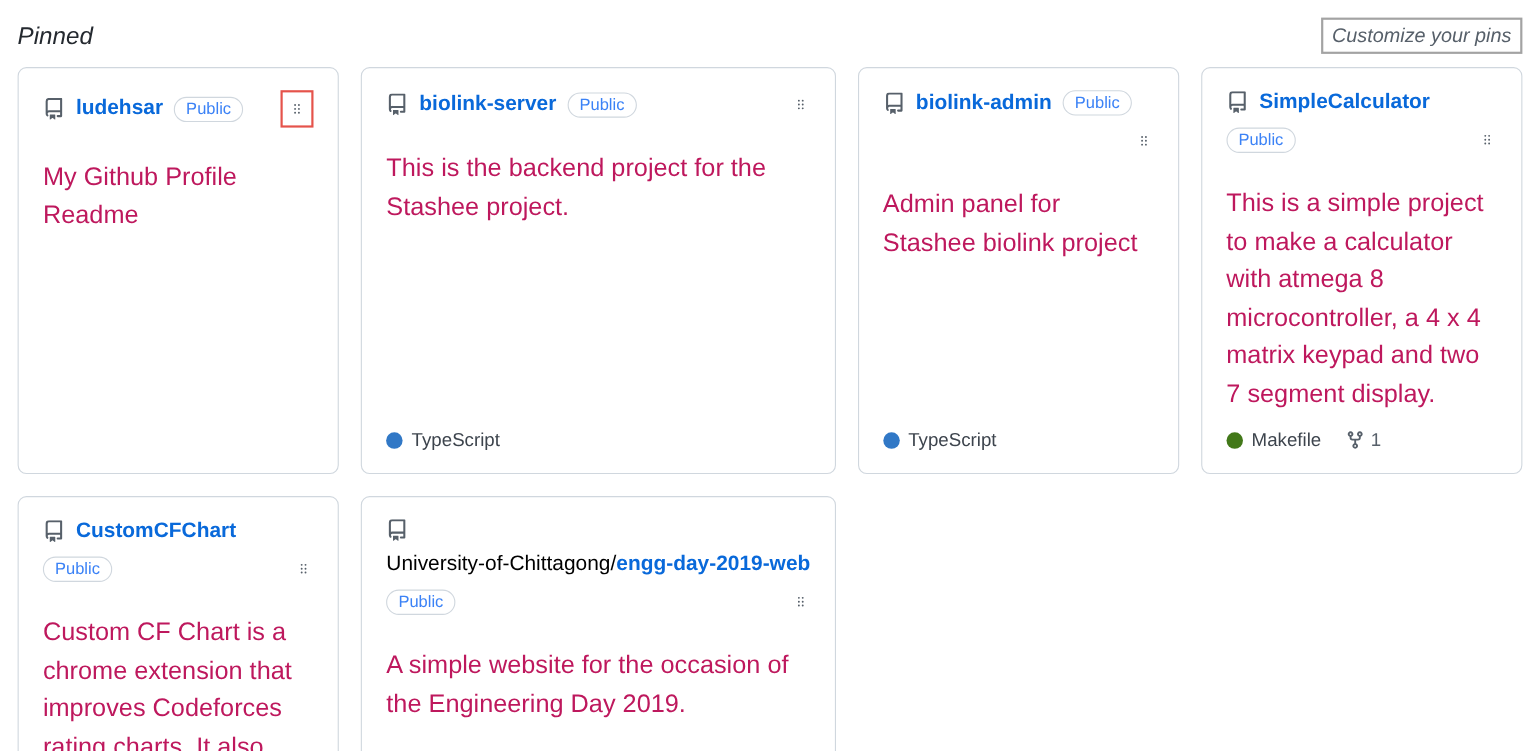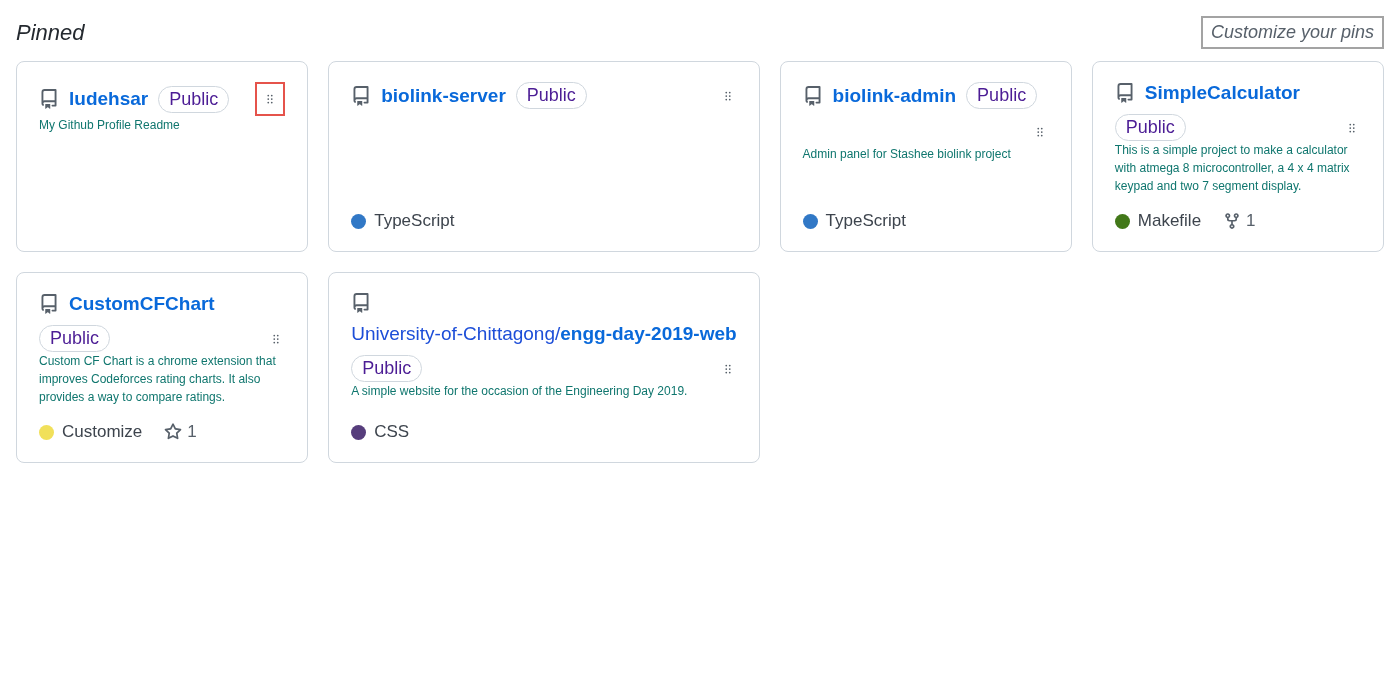--- a/index.html
+++ b/index.html
@@ -54,53 +54,53 @@
     flex-shrink: 0;
   }
   .repo-name {
     color: #0969da;
     font-weight: 600;
     font-size: 19px;
     cursor: pointer;
     white-space: nowrap;
   }
   .repo-prefix {
-    color: #1d4ed8;
+    color: #000000;
     font-weight: 400;
     font-size: 19px;
   }
   .visibility-badge {
     border: 1px solid #d0d7de;
     border-radius: 999px;
     padding: 2px 10px;
-    font-size: 18px;
-    color: #4c1d95;
+    font-size: 15px;
+    color: #3b82f6;
     font-weight: 500;
   }
   .drag-handle {
     margin-left: auto;
     width: 18px;
     height: 26px;
     display: flex;
     align-items: center;
     justify-content: center;
     cursor: grab;
     color: #57606a;
   }
   .drag-handle svg { fill: #57606a; }
   .drag-highlight {
     border: 2px solid #e5534b;
     padding: 2px 4px;
     margin-left: auto;
   }
   .drag-highlight .drag-handle { margin-left: 0; }
   .card-desc {
-    margin-top: 0;
-    font-size: 12px;
-    color: #0f766e;
+    margin-top: 27px;
+    font-size: 23px;
+    color: #be185d;
     line-height: 1.5;
   }
   .card-footer {
     margin-top: auto;
     padding-top: 16px;
     display: flex;
     gap: 22px;
     align-items: center;
     font-size: 17px;
     color: #3d444d;
@@ -156,20 +156,21 @@
           <path d="M2 2.5A2.5 2.5 0 0 1 4.5 0h8.75a.75.75 0 0 1 .75.75v12.5a.75.75 0 0 1-.75.75h-2.5a.75.75 0 0 1 0-1.5h1.75v-2h-8a1 1 0 0 0-.714 1.7.75.75 0 1 1-1.072 1.05A2.495 2.495 0 0 1 2 11.5Zm10.5-1h-8a1 1 0 0 0-1 1v6.708A2.486 2.486 0 0 1 4.5 9h8ZM5 12.25a.25.25 0 0 1 .25-.25h3.5a.25.25 0 0 1 .25.25v3.25a.25.25 0 0 1-.4.2l-1.45-1.087a.249.249 0 0 0-.3 0L5.4 15.7a.25.25 0 0 1-.4-.2Z"></path>
         </svg>
         <a class="repo-name">biolink-server</a>
         <span class="visibility-badge">Public</span>
         <span class="drag-handle">
           <svg viewBox="0 0 16 16" width="14" height="20">
             <path d="M10 13a1 1 0 1 1 0-2 1 1 0 0 1 0 2Zm0-4a1 1 0 1 1 0-2 1 1 0 0 1 0 2Zm-4 4a1 1 0 1 1 0-2 1 1 0 0 1 0 2Zm0-4a1 1 0 1 1 0-2 1 1 0 0 1 0 2Zm4-4a1 1 0 1 1 0-2 1 1 0 0 1 0 2ZM6 5a1 1 0 1 1 0-2 1 1 0 0 1 0 2Z"></path>
           </svg>
         </span>
       </div>
+      <p class="card-desc">This is the backend project for the Stashee project.</p>
       <div class="card-footer">
         <span class="lang">
           <span class="lang-dot" style="background: rgb(49, 120, 198);"></span>
           <span>TypeScript</span>
         </span>
       </div>
     </div>
     <div class="card">
       <div class="card-header">
         <svg class="repo-icon" viewBox="0 0 16 16">

